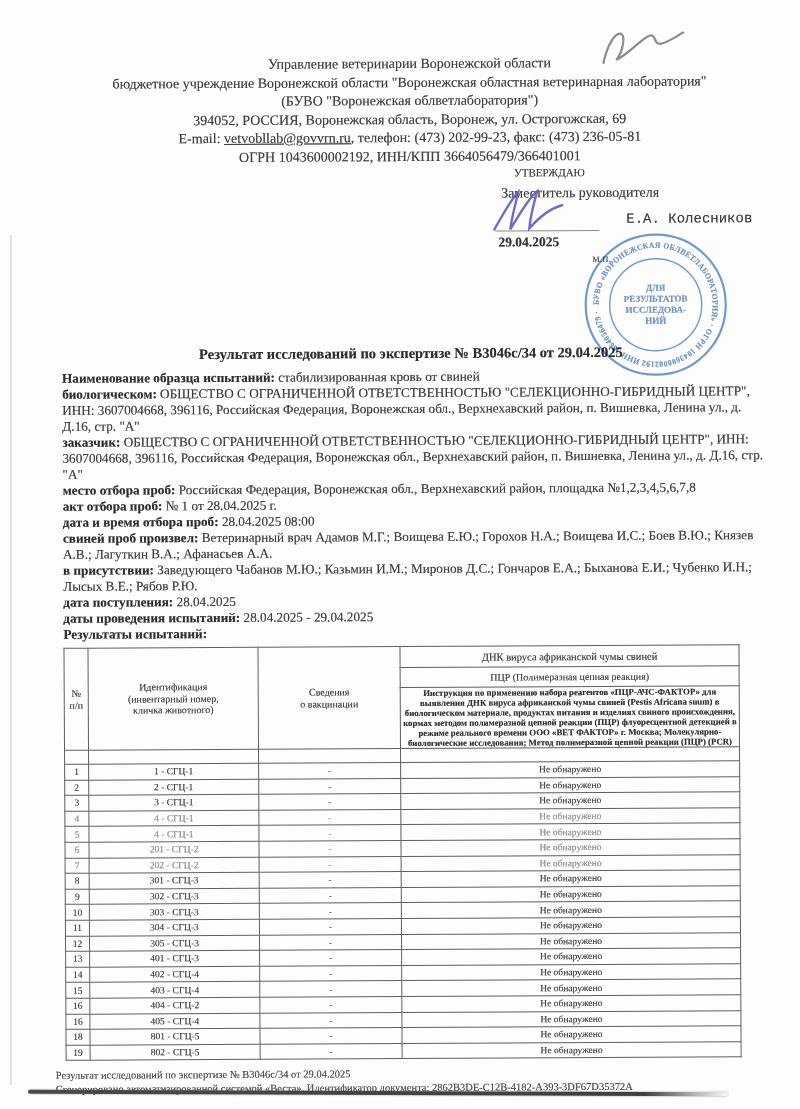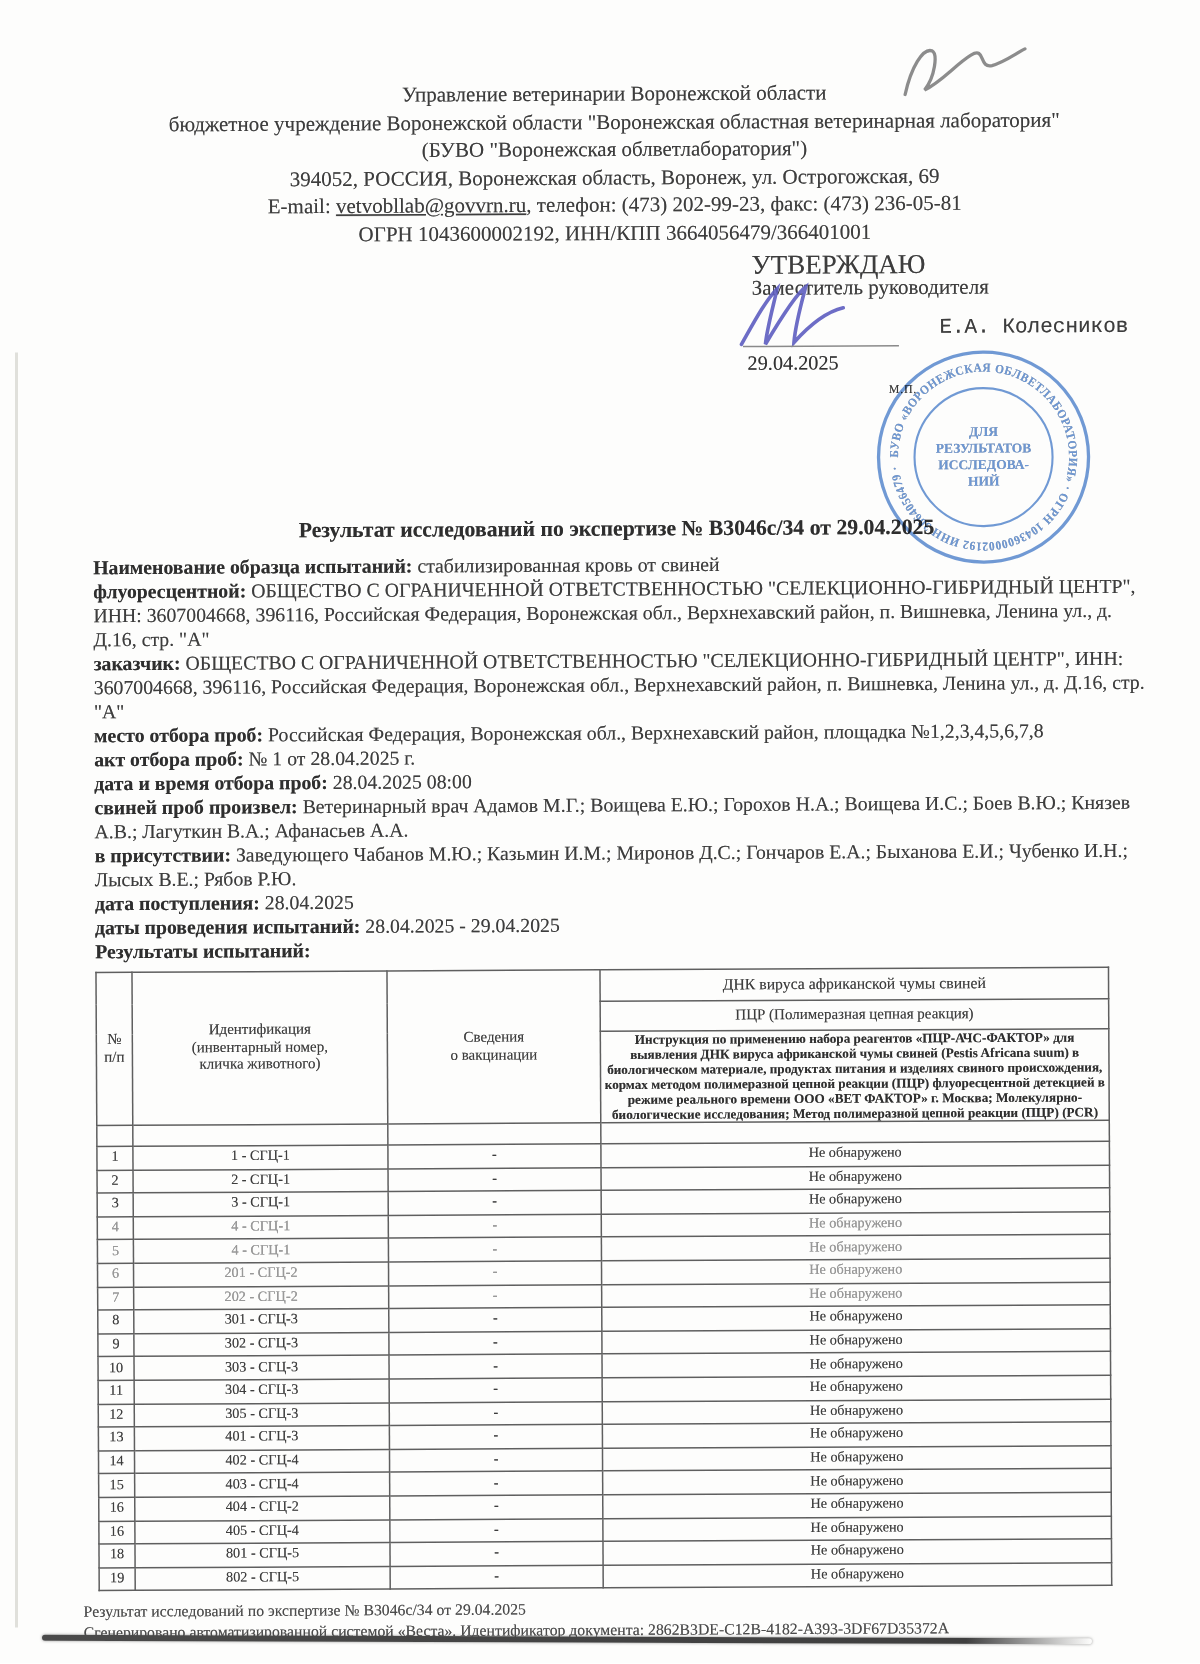--- a/index.html
+++ b/index.html
@@ -5,25 +5,25 @@
   html,body{margin:0;padding:0;background:#ffffff;}
   .canvas{position:relative;width:800px;height:1109px;background:#fdfdfc;overflow:hidden;
           font-family:"Liberation Serif","DejaVu Serif",serif;color:var(--ink,#3d3d3d);padding-left:24px;}
   .page{position:absolute;inset:0;transform:rotate(-0.3deg);transform-origin:50% 50%;
         text-shadow:0 0 0.4px rgba(80,80,80,.6);}
   
   .letterhead{padding-top:55px;text-align:center;font-size:14px;line-height:18.5px;}
   .email-link{color:inherit;text-decoration:underline;}
   
   .abs{position:absolute;}
-  .approve-word{left:503px;top:167px;font-size:18px;}
+  .approve-word{left:516px;top:167px;font-size:11px;}
   .approve-pos{left:503px;top:186px;font-size:14px;}
   .signer{left:628px;top:212px;font-size:14px;font-family:Liberation Mono, monospace;}
   .sig-line{left:497px;top:231px;width:104px;height:1px;background:#8a8a8a;}
-  .approve-date{left:500px;top:235px;font-size:13.5px;color:#333;}
+  .approve-date{left:500px;top:235px;font-size:13.5px;color:#333;font-weight:bold;}
   .mp-mark{left:594px;top:256px;font-size:8px;color:#3a3a3a;letter-spacing:.5px;}
   .sig-svg{left:488px;top:184px;}
   .hand-svg{left:598px;top:26px;}
   .stamp-svg{left:569px;top:218px;opacity:.88;mix-blend-mode:multiply;}
   
   .doc-title{margin-top:178px;text-align:center;font-weight:bold;font-size:14.5px;line-height:19px;color:#2e2e2e;}
   
   .content{margin:0 55px 0 63px;}
   .details{margin-top:6px;font-size:13.2px;line-height:16px;}
   .details p{margin:0;}
@@ -92,21 +92,21 @@
         <text x="88" y="107">НИЙ</text>
       </g>
     </svg>
 
     <div class="doc-title">Результат исследований по экспертизе № В3046с/34 от 29.04.2025</div>
 
     <div class="content">
 
       <div class="details">
         <p><span class="lbl">Наименование образца испытаний:</span> <span>стабилизированная кровь от свиней</span></p>
-        <p><span class="lbl">флуоресцентной:</span> <span>ОБЩЕСТВО С ОГРАНИЧЕННОЙ ОТВЕТСТВЕННОСТЬЮ "СЕЛЕКЦИОННО-ГИБРИДНЫЙ ЦЕНТР", ИНН: 3607004668, 396116, Российская Федерация, Воронежская обл., Верхнехавский район, п. Вишневка, Ленина ул., д. Д.16, стр. "А"</span></p>
+        <p><span class="lbl">биологическом:</span> <span>ОБЩЕСТВО С ОГРАНИЧЕННОЙ ОТВЕТСТВЕННОСТЬЮ "СЕЛЕКЦИОННО-ГИБРИДНЫЙ ЦЕНТР", ИНН: 3607004668, 396116, Российская Федерация, Воронежская обл., Верхнехавский район, п. Вишневка, Ленина ул., д. Д.16, стр. "А"</span></p>
         <p><span class="lbl">заказчик:</span> <span>ОБЩЕСТВО С ОГРАНИЧЕННОЙ ОТВЕТСТВЕННОСТЬЮ "СЕЛЕКЦИОННО-ГИБРИДНЫЙ ЦЕНТР", ИНН: 3607004668, 396116, Российская Федерация, Воронежская обл., Верхнехавский район, п. Вишневка, Ленина ул., д. Д.16, стр. "А"</span></p>
         <p><span class="lbl">место отбора проб:</span> <span>Российская Федерация, Воронежская обл., Верхнехавский район, площадка №1,2,3,4,5,6,7,8</span></p>
         <p><span class="lbl">акт отбора проб:</span> <span>№ 1 от 28.04.2025 г.</span></p>
         <p><span class="lbl">дата и время отбора проб:</span> <span>28.04.2025 08:00</span></p>
         <p><span class="lbl">свиней проб произвел:</span> <span>Ветеринарный врач Адамов М.Г.; Воищева Е.Ю.; Горохов Н.А.; Воищева И.С.; Боев В.Ю.; Князев А.В.; Лагуткин В.А.; Афанасьев А.А.</span></p>
         <p><span class="lbl">в присутствии:</span> <span>Заведующего Чабанов М.Ю.; Казьмин И.М.; Миронов Д.С.; Гончаров Е.А.; Быханова Е.И.; Чубенко И.Н.; Лысых В.Е.; Рябов Р.Ю.</span></p>
         <p><span class="lbl">дата поступления:</span> <span>28.04.2025</span></p>
         <p><span class="lbl">даты проведения испытаний:</span> <span>28.04.2025 - 29.04.2025</span></p>
         <p><span class="lbl">Результаты испытаний:</span></p>
       </div>

